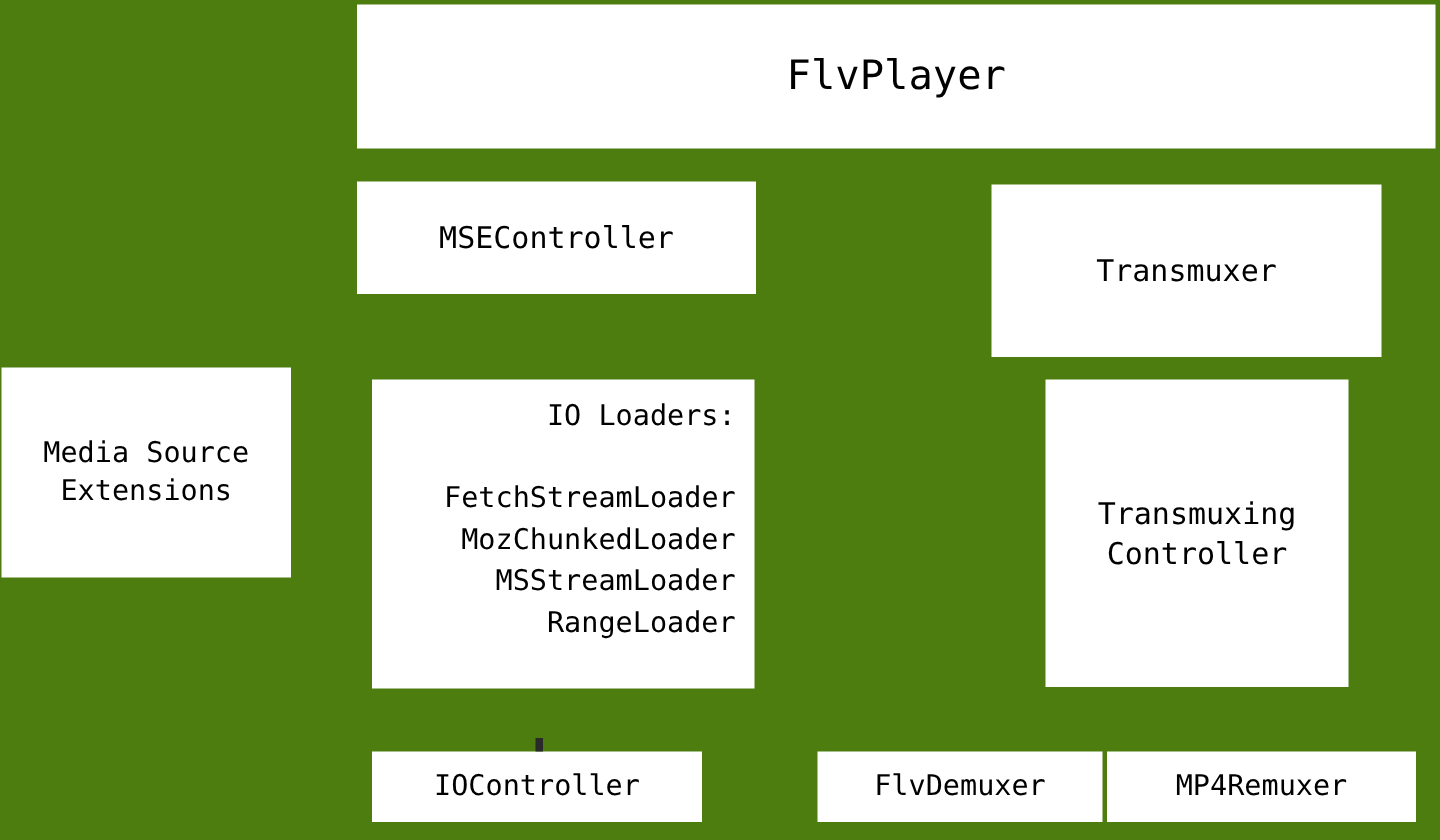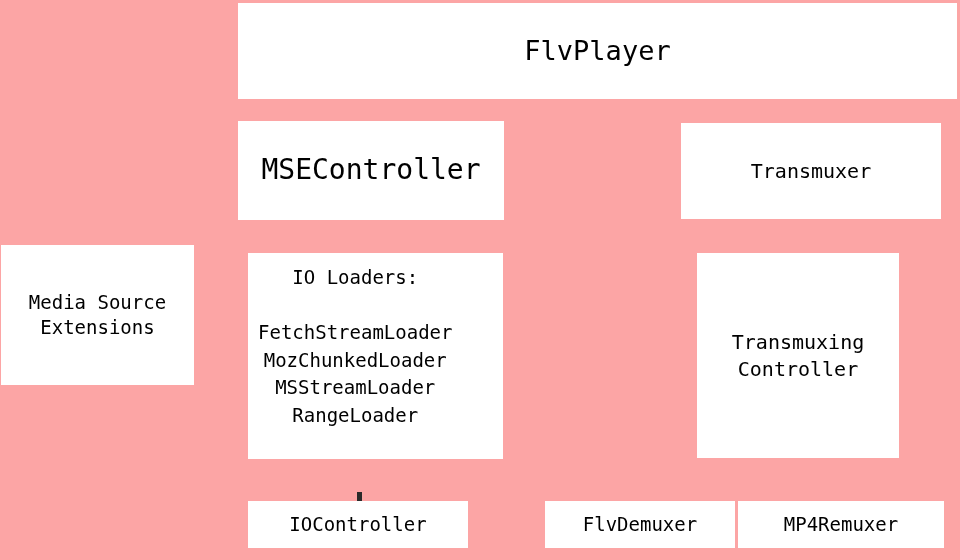--- a/index.html
+++ b/index.html
@@ -4,21 +4,21 @@
 <style>
   html, body {
     margin: 0;
     padding: 0;
     background: #000000;
   }
   #diagram {
     position: relative;
     width: 960px;
     height: 560px;
-    background: #fca5a5;
+    background: #4d7c0f;
     overflow: hidden;
     font-family: "DejaVu Sans Mono", "Liberation Mono", monospace;
   }
   .node {
     position: absolute;
     background: #ffffff;
     color: #000000;
     box-sizing: border-box;
     display: flex;
     align-items: center;
@@ -32,42 +32,43 @@
     display: block;
     white-space: pre-line;
   }
 
   
   #node-flvplayer {
     left: 238px; top: 3px; width: 719px; height: 96px;
     font-size: 27px;
   }
   #node-msecontroller {
-    left: 238px; top: 121px; width: 266px; height: 99px;
-    font-size: 28px;
+    left: 238px; top: 121px; width: 266px; height: 75px;
+    font-size: 20px;
   }
   #node-transmuxer {
-    left: 681px; top: 123px; width: 260px; height: 96px;
+    left: 661px; top: 123px; width: 260px; height: 115px;
     font-size: 20px;
   }
   #node-mediasourceextensions {
     left: 1px; top: 245px; width: 193px; height: 140px;
     font-size: 19px;
   }
   #node-ioloaders {
     left: 248px; top: 253px; width: 255px; height: 206px;
     font-size: 19px;
     justify-content: flex-start;
     align-items: flex-start;
     padding: 11px 0 0 10px;
     text-align: left;
   }
   #node-ioloaders .label {
-    text-align: center;
+    text-align: right;
     line-height: 1.45;
+    margin-left: 38px;
   }
   #node-transmuxingcontroller {
     left: 697px; top: 253px; width: 202px; height: 205px;
     font-size: 20px;
   }
   #node-iocontroller {
     left: 248px; top: 501px; width: 220px; height: 47px;
     font-size: 19px;
     text-align: center;
   }

